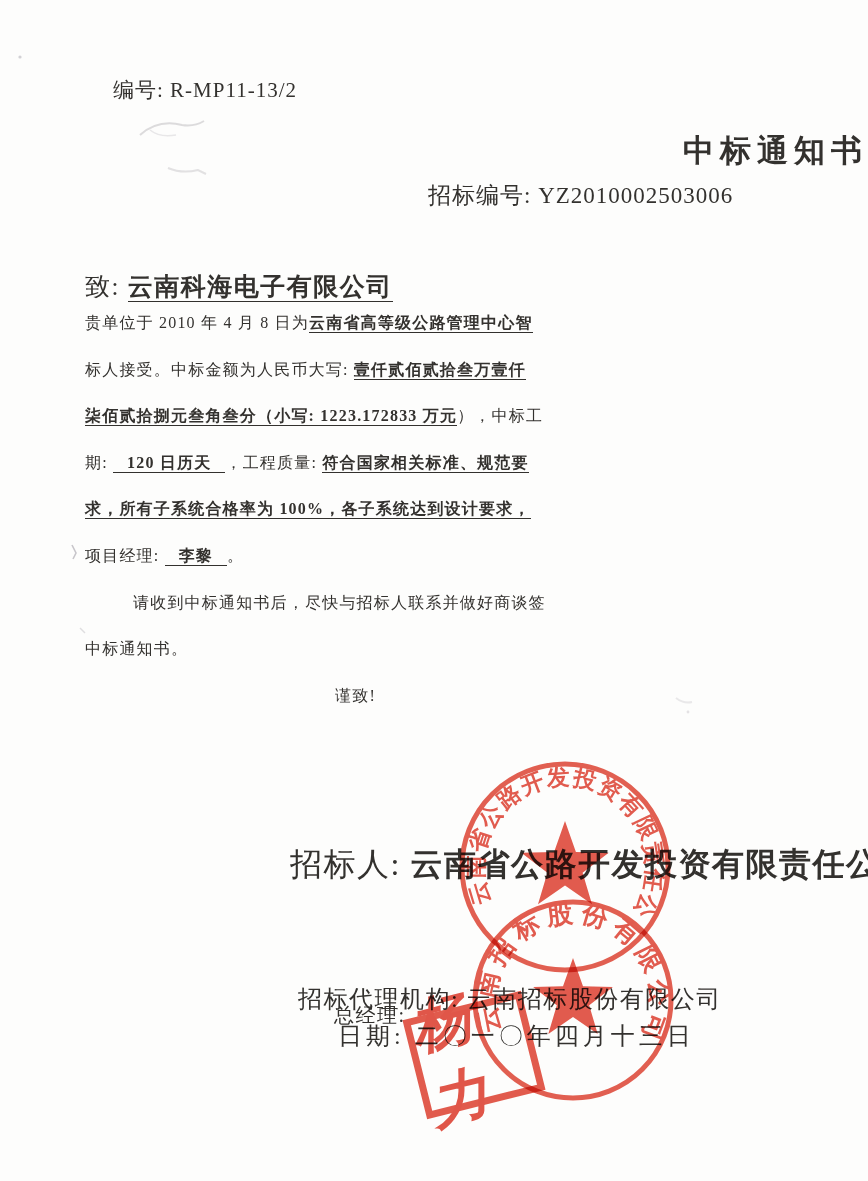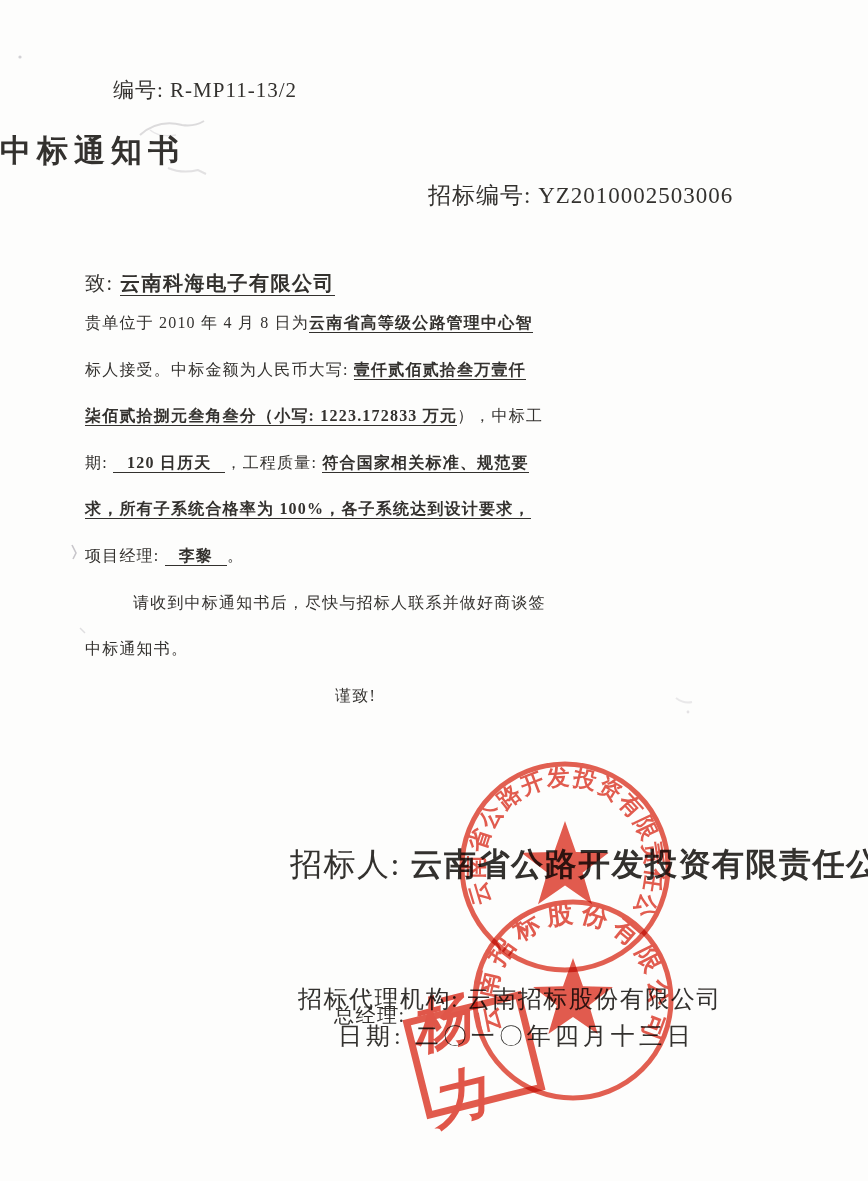--- a/index.html
+++ b/index.html
@@ -8,24 +8,24 @@
     position:relative;
     width:868px; height:1181px;
     margin:0 auto;
     background:#fdfdfc;
     overflow:hidden;
     font-family:"Liberation Serif","DejaVu Serif",serif;
     color:#33312e;
   }
   .abs { position:absolute; white-space:nowrap; }
   .doc-number { left:113px; top:76px; font-size:21px; letter-spacing:1px; }
-  .doc-title  { left:0; top:130px; width:868px; text-align:left;
+  .doc-title  { left:0; top:130px; width:868px; text-align:right;
                 font-size:31px; font-weight:700; letter-spacing:6px; }
   .tender-number { left:428px; top:180px; font-size:23px; letter-spacing:1px; }
-  .recipient { left:85px; top:270px; font-size:20px; letter-spacing:1.5px; }
+  .recipient { left:85px; top:270px; font-size:25px; letter-spacing:1.5px; }
   .body-flow {
     position:absolute; left:85px; top:300px; width:716px;
     font-size:16px; letter-spacing:1.2px;
   }
   .body-line { height:46.6px; line-height:46.6px; white-space:nowrap; }
   .indent1 { text-indent:48px; }
   .salute  { text-indent:250px; }
   .em { font-weight:700; border-bottom:1.6px solid #33312e; padding-bottom:1px; }
   .em.pad { padding-left:14px; padding-right:14px; }
   .bold { font-weight:700; }

